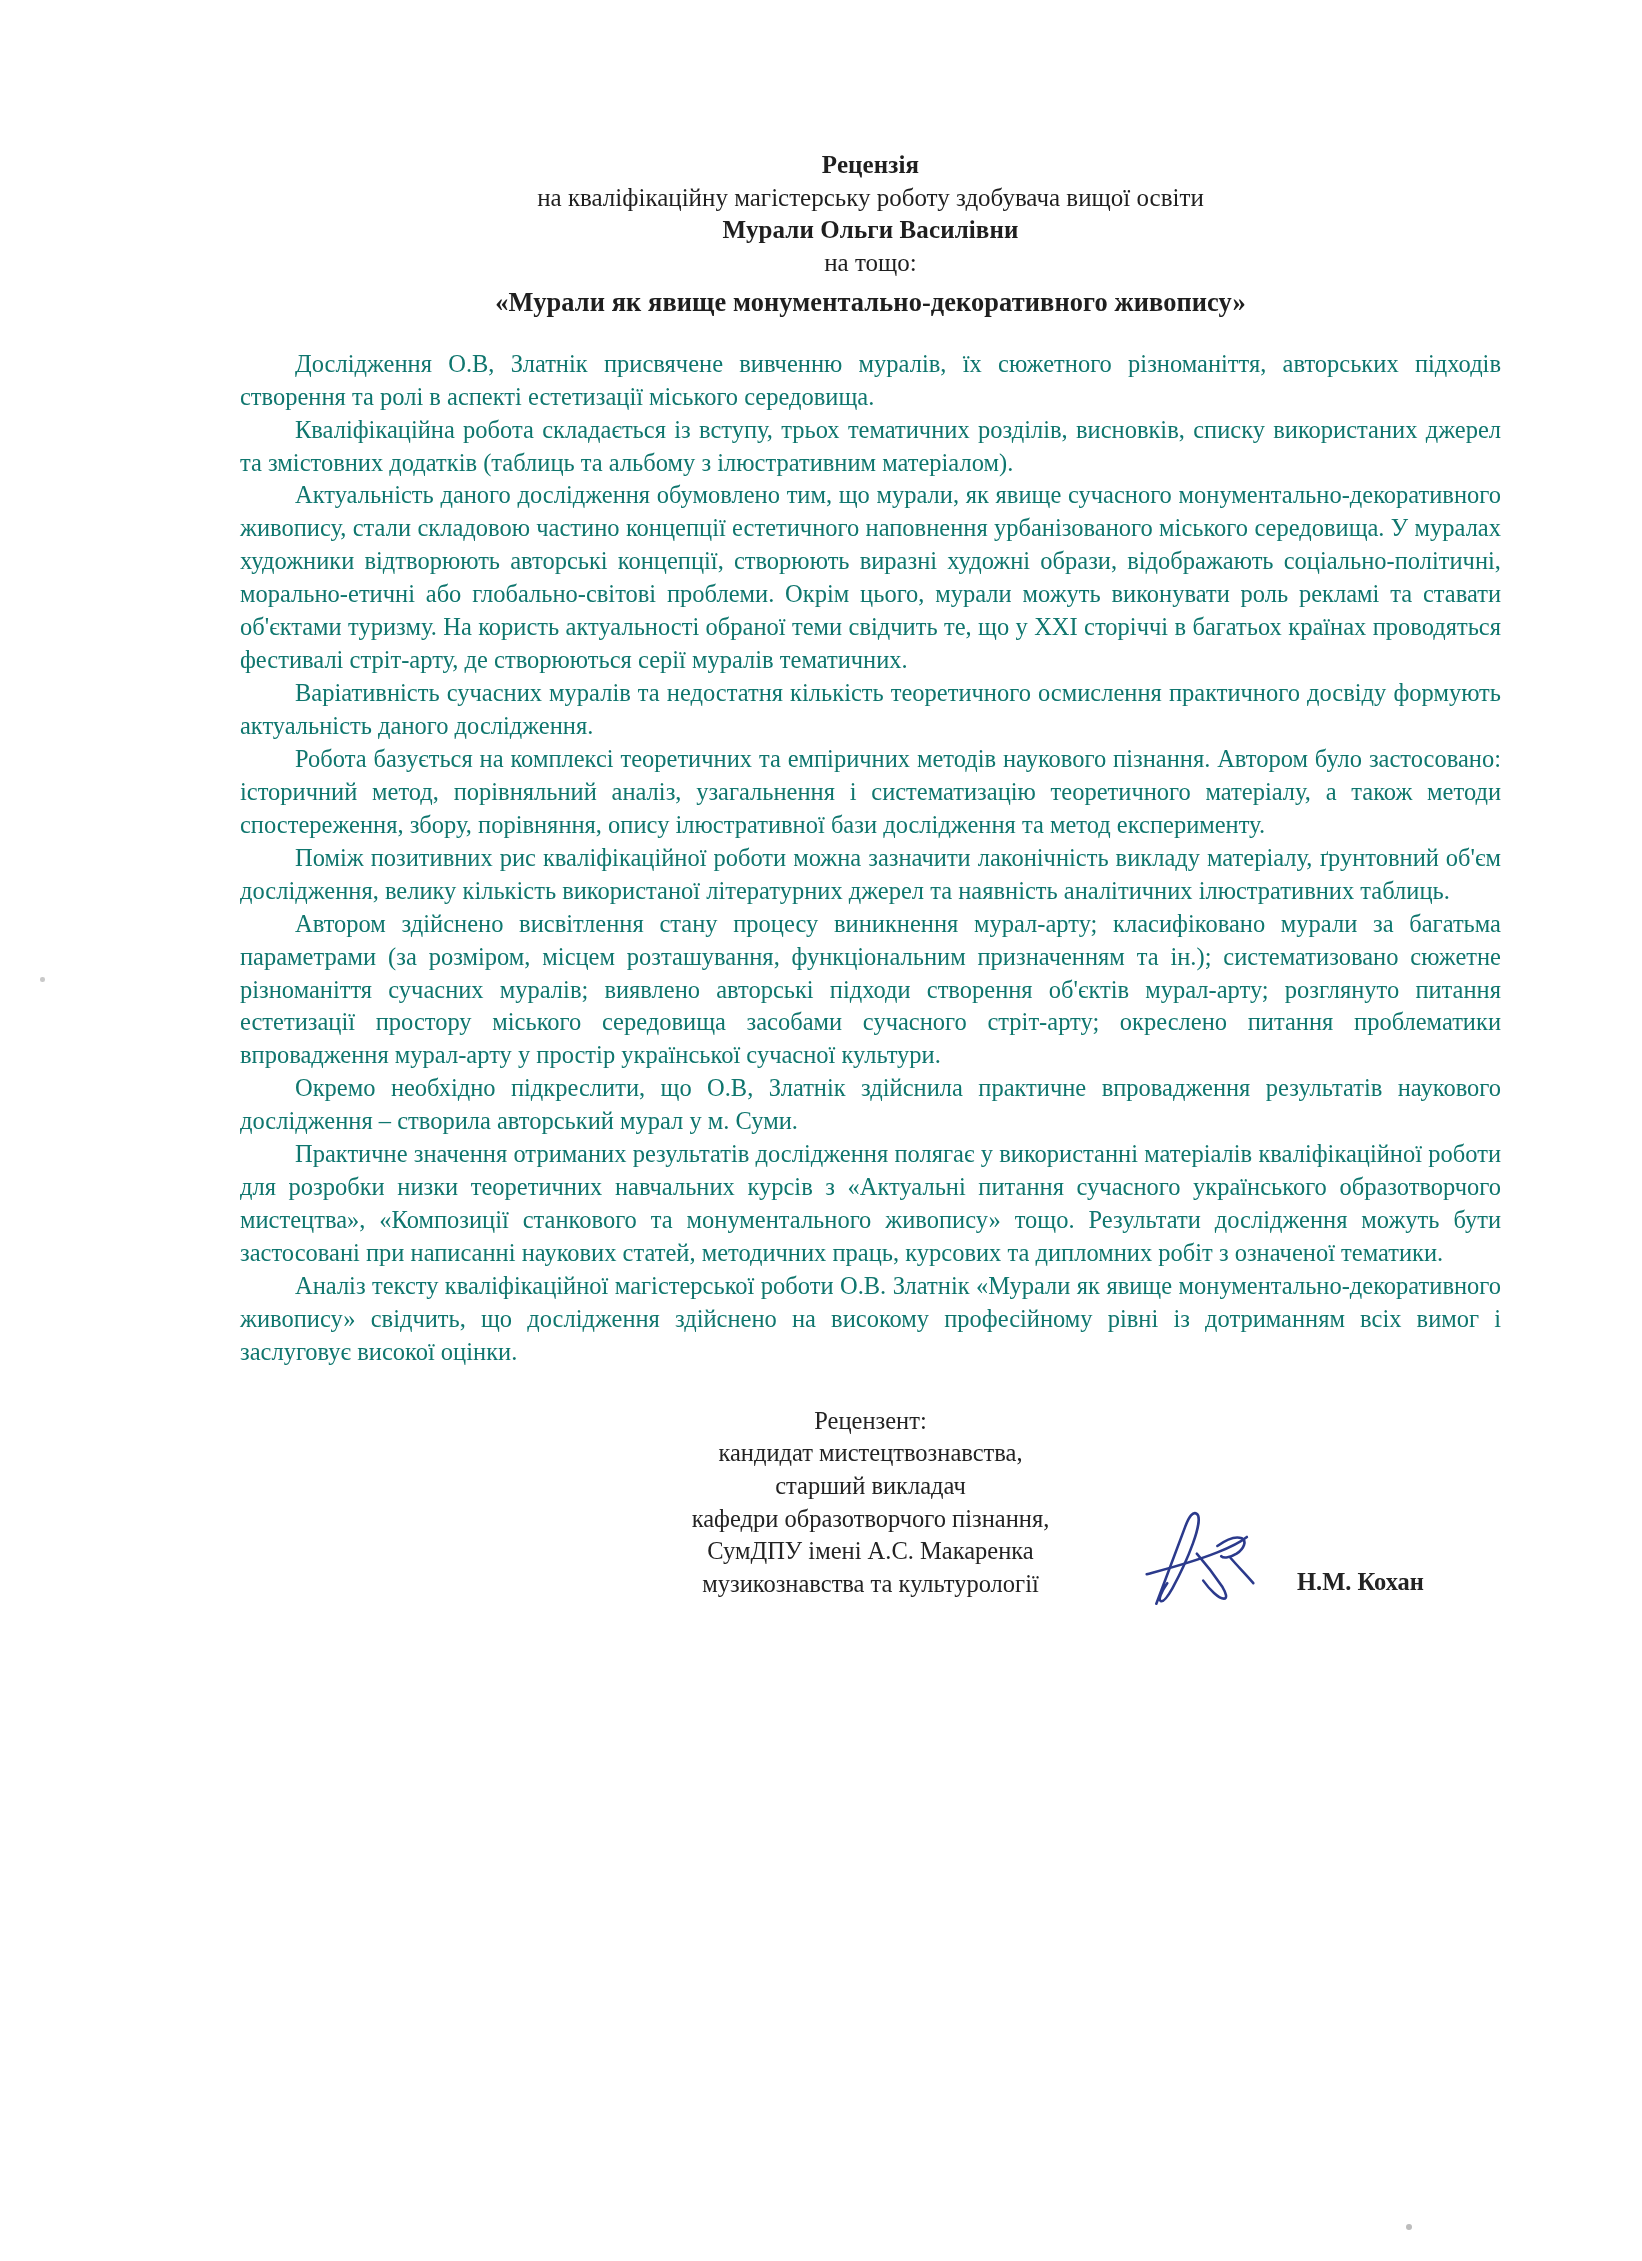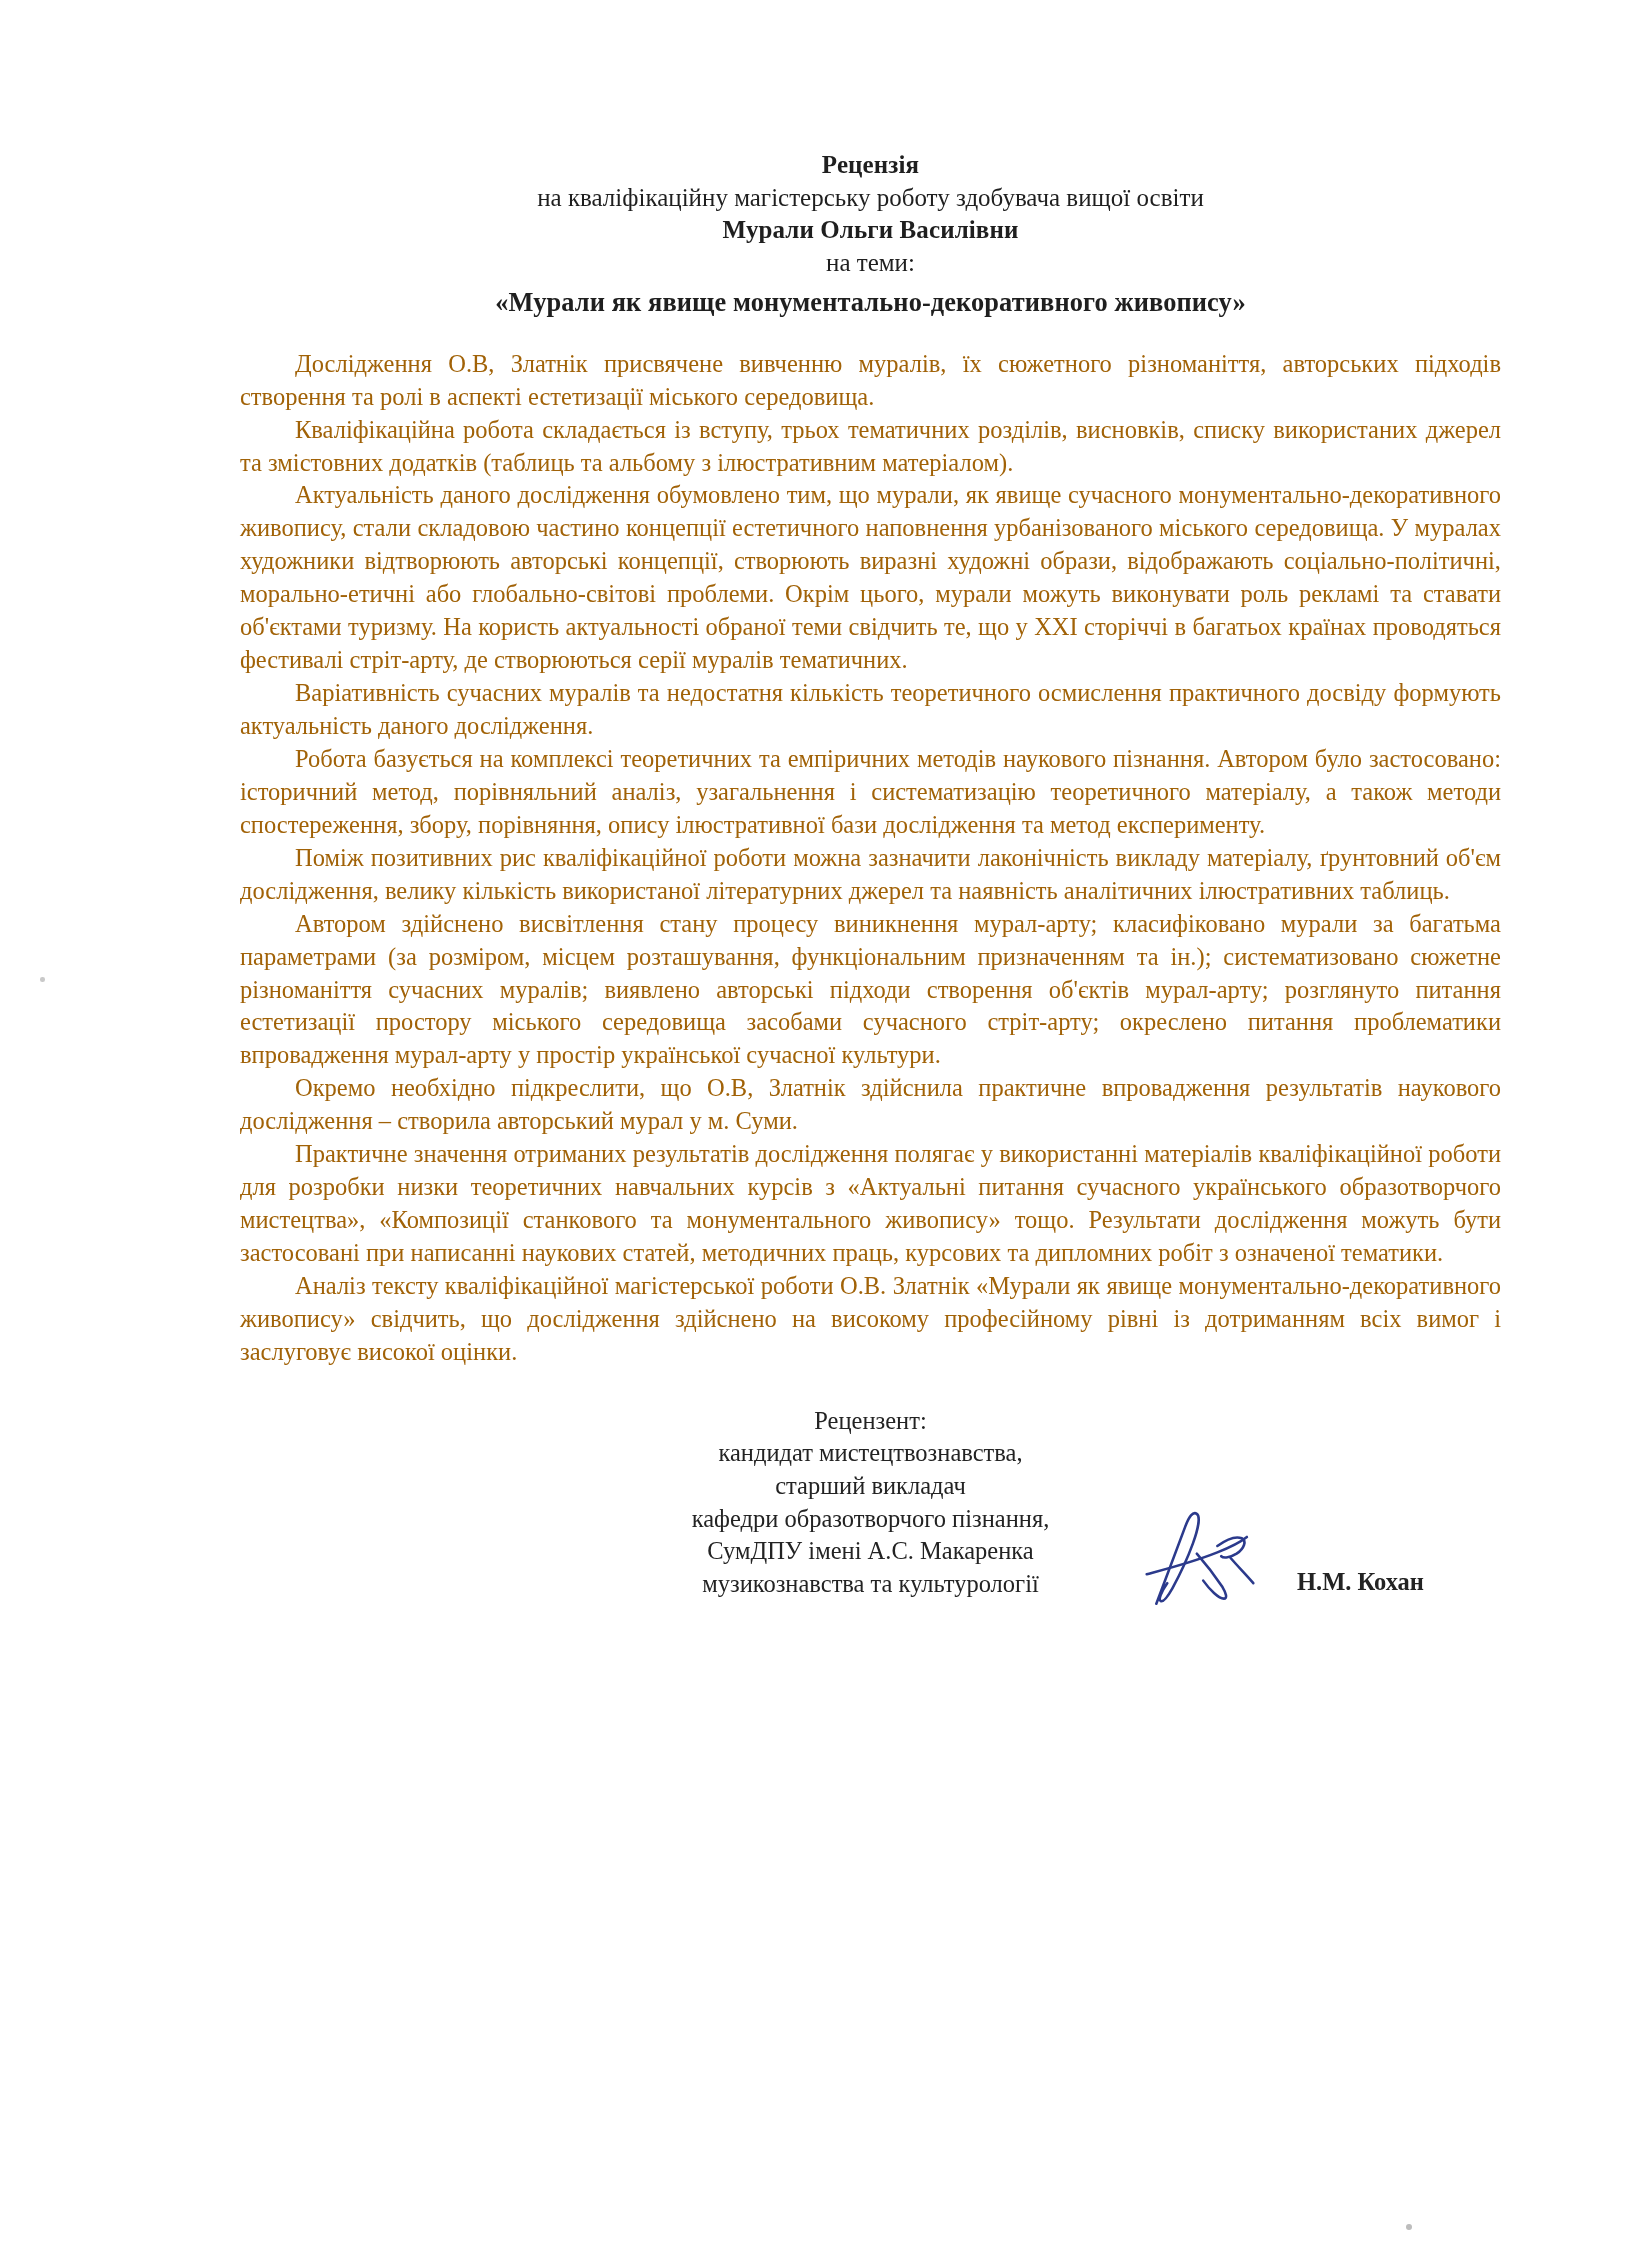--- a/index.html
+++ b/index.html
@@ -55,21 +55,21 @@
     font-size: 26.4px;
     margin-top: 6.4px;
     letter-spacing: 0.1px;
     text-align: center;
   }
   .body-text {
     margin-top: 28px;
     font-size: 24.5px;
     line-height: 1.345;
     text-align: justify;
-    color: #a16207;
+    color: #0f766e;
   }
   .body-text p {
     margin: 0;
     text-indent: 55px;
     text-align: justify;
     text-justify: inter-word;
   }
   .signature-block {
     margin-top: 36px;
     font-size: 24.5px;
@@ -124,21 +124,21 @@
 
     <div class="corner-mark"></div>
     <div class="bottom-mark"></div>
 
     <div class="content">
 
       <div class="title-block">
         <div class="title-line-bold">Рецензія</div>
         <div class="title-line-normal">на кваліфікаційну магістерську роботу здобувача вищої освіти</div>
         <div class="title-line-bold">Мурали Ольги Василівни</div>
-        <div class="title-line-normal">на теми:</div>
+        <div class="title-line-normal">на тощо:</div>
         <div class="title-main">«Мурали як явище монументально-декоративного живопису»</div>
       </div>
 
       <div class="body-text">
         <p>Дослідження О.В, Златнік присвячене вивченню муралів, їх сюжетного різноманіття, авторських підходів створення та ролі в аспекті естетизації міського середовища.</p>
         <p>Кваліфікаційна робота складається із вступу, трьох тематичних розділів, висновків, списку використаних джерел та змістовних додатків (таблиць та альбому з ілюстративним матеріалом).</p>
         <p>Актуальність даного дослідження обумовлено тим, що мурали, як явище сучасного монументально-декоративного живопису, стали складовою частино концепції естетичного наповнення урбанізованого міського середовища. У муралах художники відтворюють авторські концепції, створюють виразні художні образи, відображають соціально-політичні, морально-етичні або глобально-світові проблеми. Окрім цього, мурали можуть виконувати роль рекламі та ставати об'єктами туризму. На користь актуальності обраної теми свідчить те, що у XXI сторіччі в багатьох країнах проводяться фестивалі стріт-арту, де створюються серії муралів тематичних.</p>
         <p>Варіативність сучасних муралів та недостатня кількість теоретичного осмислення практичного досвіду формують актуальність даного дослідження.</p>
         <p>Робота базується на комплексі теоретичних та емпіричних методів наукового пізнання. Автором було застосовано: історичний метод, порівняльний аналіз, узагальнення і систематизацію теоретичного матеріалу, а також методи спостереження, збору, порівняння, опису ілюстративної бази дослідження та метод експерименту.</p>
         <p>Поміж позитивних рис кваліфікаційної роботи можна зазначити лаконічність викладу матеріалу, ґрунтовний об'єм дослідження, велику кількість використаної літературних джерел та наявність аналітичних ілюстративних таблиць.</p>

